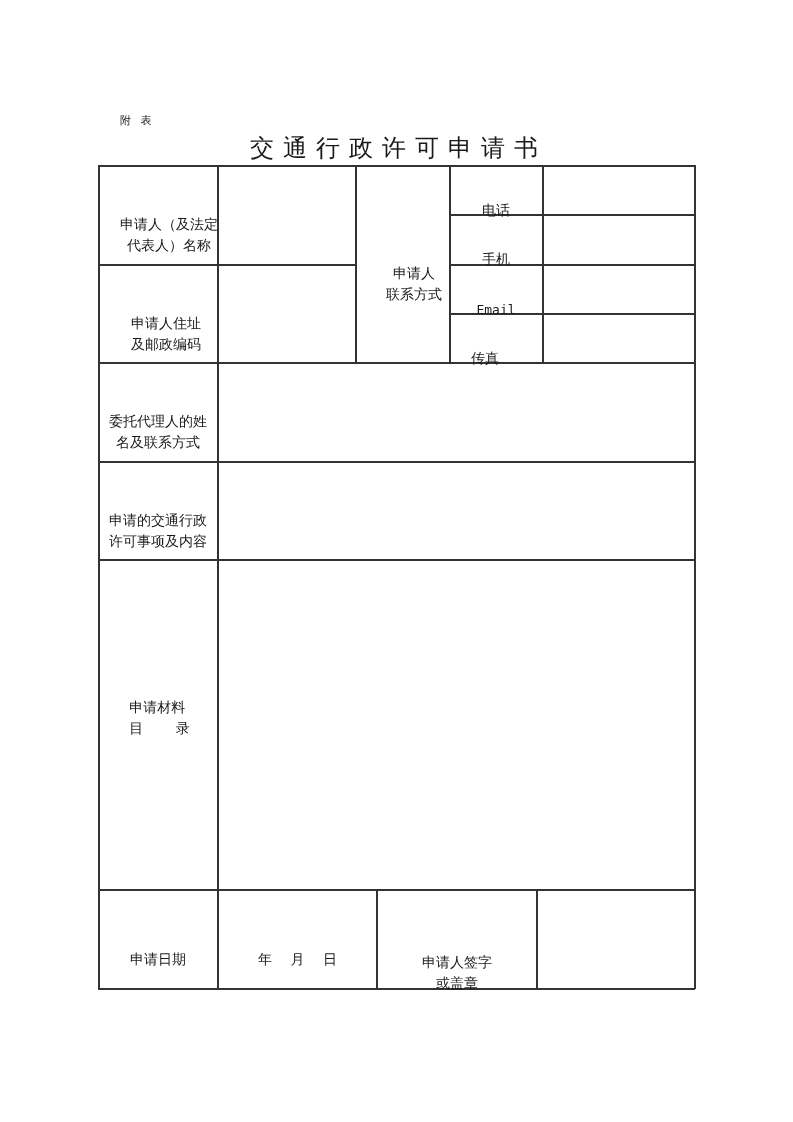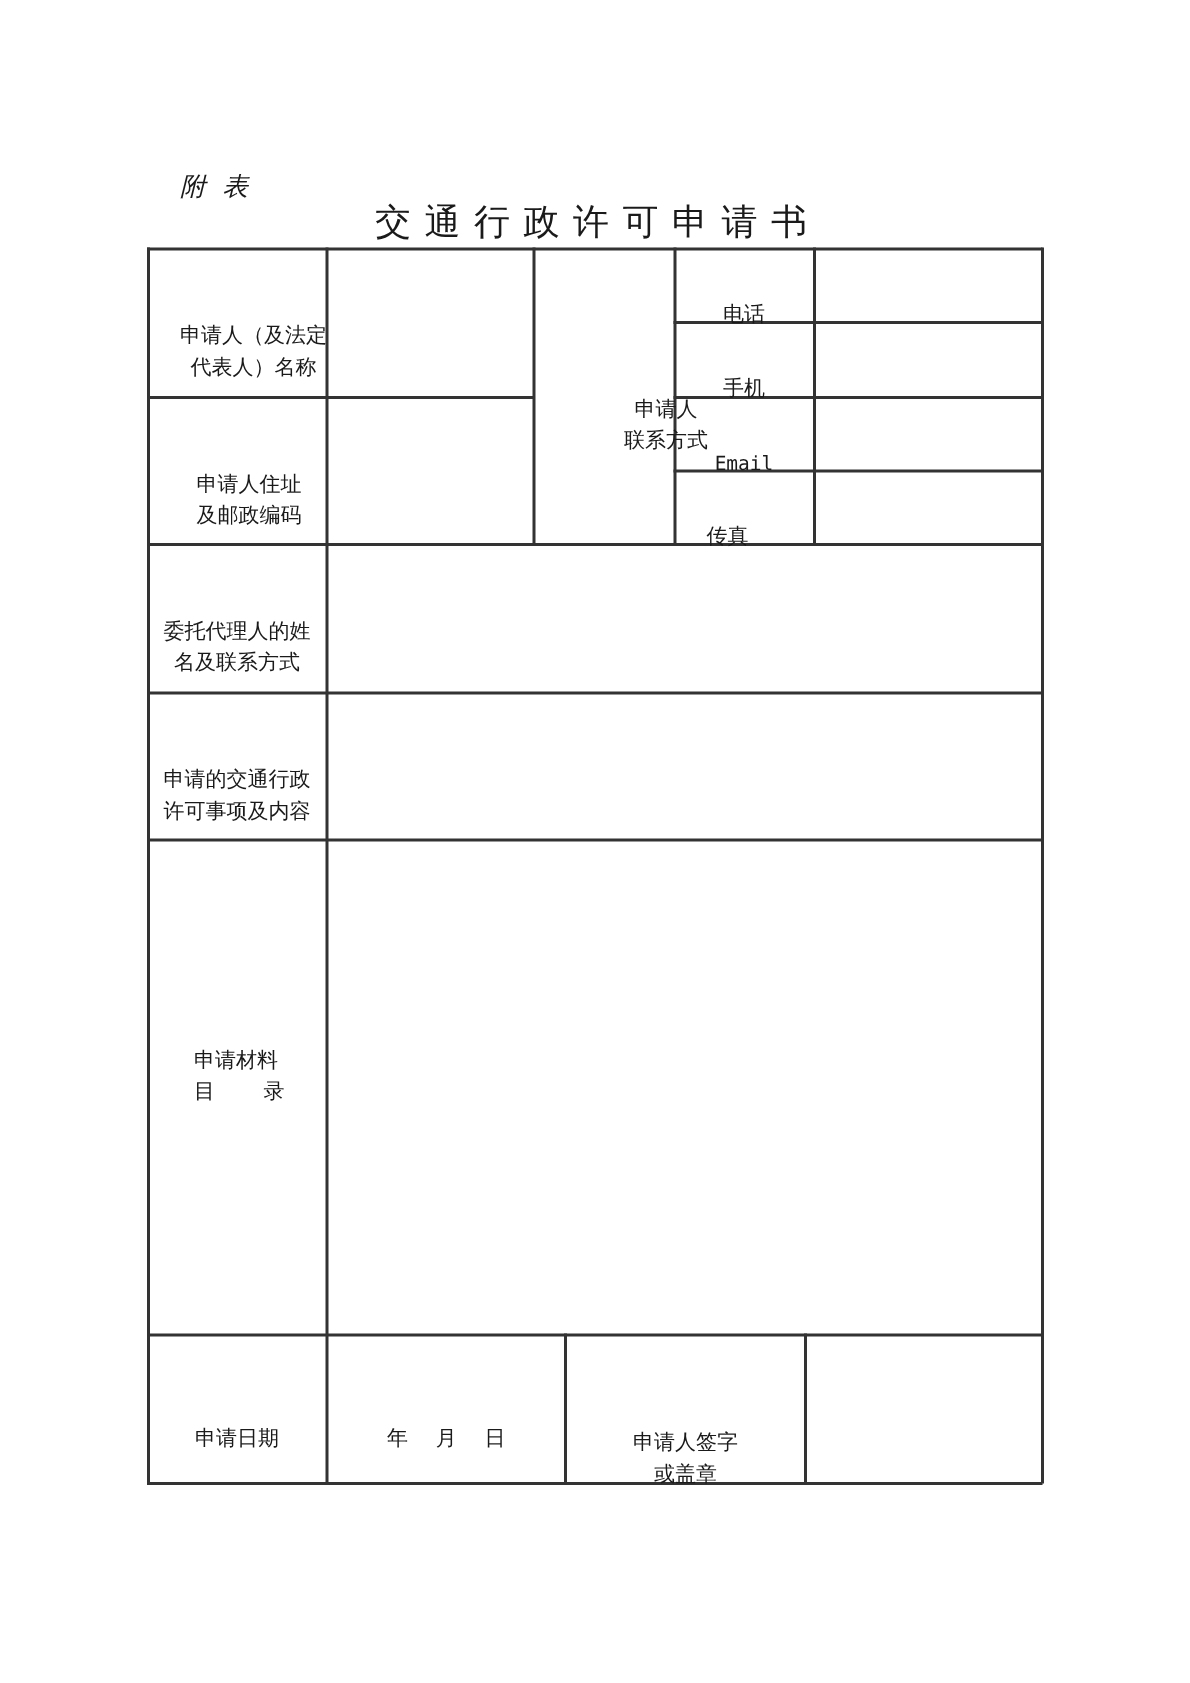--- a/index.html
+++ b/index.html
@@ -12,24 +12,23 @@
     height: 1122px;
     position: relative;
     overflow: hidden;
     font-family: "DejaVu Serif", "Liberation Serif", serif;
     color: #1a1a1a;
   }
   .appendix {
     position: absolute;
     left: 120px;
     top: 113px;
-    font-size: 17px;
+    font-size: 11px;
     letter-spacing: 3px;
     font-family: "DejaVu Sans", sans-serif;
-    font-style: italic;
   }
   .title {
     position: absolute;
     left: 0;
     width: 793px;
     top: 132px;
     text-align: center;
     font-size: 24px;
     letter-spacing: 9px;
     font-family: "DejaVu Sans", sans-serif;
@@ -92,21 +91,21 @@
 代表人）名称</span>
   </div>
   <div class="input-area" style="left:219px; top:167px; width:136px; height:97px;"></div>
 
   <div class="cell" style="left:99px; top:265px; width:134px; height:97px;">
     <span class="txt">申请人住址
 及邮政编码</span>
   </div>
   <div class="input-area" style="left:219px; top:266px; width:136px; height:96px;"></div>
 
-  <div class="cell" style="left:356px; top:166px; width:116px; height:196px;justify-content:flex-end;">
+  <div class="cell" style="left:356px; top:166px; width:116px; height:196px;">
     <span class="txt">申请人
 联系方式</span>
   </div>
 
   <div class="cell" style="left:450px; top:166px; width:92px; height:48px;">
     <span>电话</span>
   </div>
   <div class="input-area" style="left:544px; top:167px; width:150px; height:47px;"></div>
 
   <div class="cell" style="left:450px; top:215px; width:92px; height:49px;">

